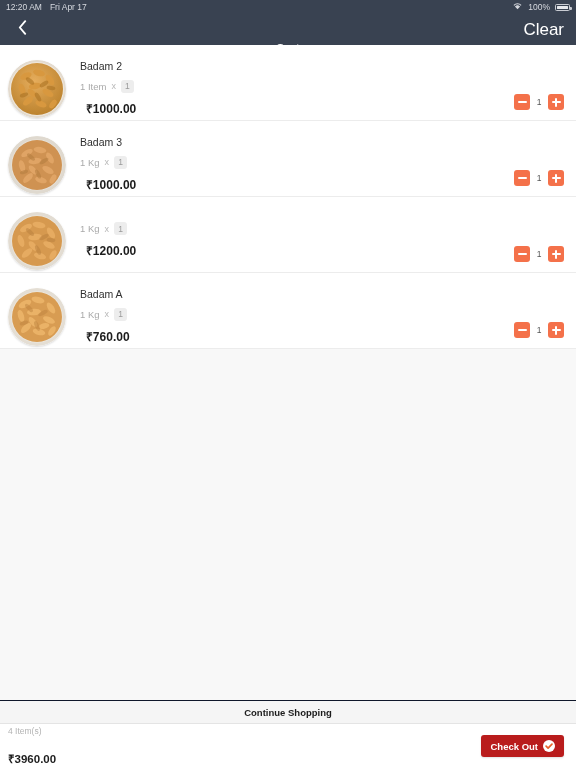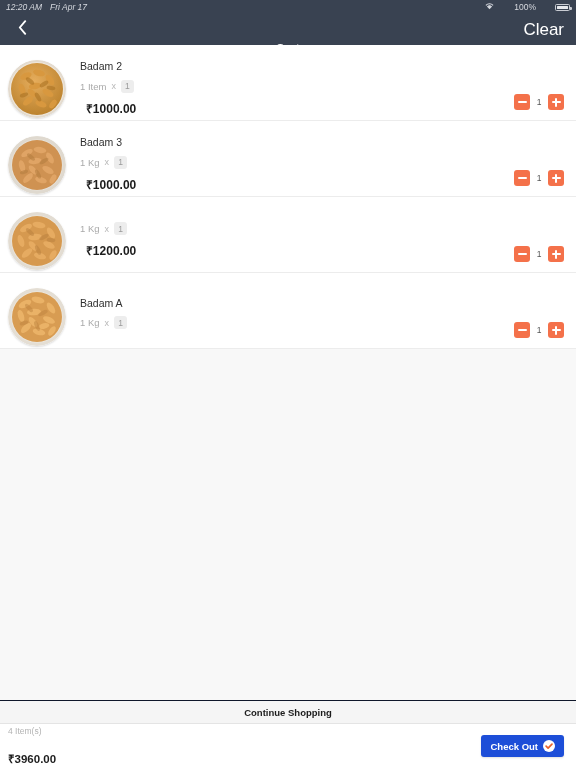--- a/index.html
+++ b/index.html
@@ -11,22 +11,22 @@
     -webkit-font-smoothing:antialiased;
   }
   .app{ position:relative; width:576px; height:768px; display:flex; flex-direction:column; }
 
   
   .statusbar{
     height:14px; background:#394251; color:#d6d9df;
     display:flex; align-items:center; font-size:8.5px;
     padding:0 6px; flex:0 0 14px;
   }
-  .sb-left{ display:flex; align-items:center; gap:8px;font-style:italic; }
-  .sb-right{ margin-left:auto; display:flex; align-items:center; gap:19px; }
+  .sb-left{ display:flex; align-items:center; gap:8px; }
+  .sb-right{ margin-left:auto; display:flex; align-items:center; gap:5px; }
   .wifi-ico{ display:block; }
   .batt{
     width:15px; height:7px; border:1px solid #c9ccd3; border-radius:1.5px;
     position:relative; display:block;
   }
   .batt::before{
     content:""; position:absolute; left:1px; top:1px; bottom:1px; right:1px;
     background:#e6e8ec; border-radius:0.5px;
   }
   .batt::after{
@@ -117,21 +117,21 @@
     flex:0 0 24px;
   }
   .totalbar{
     height:44px; background:#ffffff; display:flex; align-items:center;
     padding:0 12px 0 8px; flex:0 0 44px;
   }
   .total-left{ display:flex; flex-direction:column; gap:15px; }
   .total-count{ font-size:8.5px; color:#b3b3b3; }
   .total-amount{ font-size:11.5px; font-weight:bold; color:#1c1c1c; }
   .checkout{
-    margin-left:auto; background:#1d4ed8; color:#fff;
+    margin-left:auto; background:#b91c1c; color:#fff;
     border:none; border-radius:3px; height:22px; padding:0 9px;
     display:flex; align-items:center; gap:5px;
     font-size:9.5px; font-weight:bold; cursor:pointer;
     font-family:"Liberation Sans", sans-serif;
     box-shadow:0 1px 2px rgba(0,0,0,.12);
   }
   .check-ico{ width:12px; height:12px; display:block; }
 </style>
 </head>
 <body>
@@ -345,20 +345,21 @@
             <circle cx="29" cy="29" r="27.2" fill="none" stroke="#e4ded4" stroke-width="3"></circle>
           </svg>
         </div>
         <div class="info">
           <div class="item-name">Badam A</div>
           <div class="item-meta">
             <span>1 Kg</span>
             <span class="times">x</span>
             <span class="qty-badge">1</span>
           </div>
+          <div class="item-price">₹760.00</div>
         </div>
         <div class="stepper">
           <button class="step-btn minus">
             <span class="bar-h"></span>
           </button>
           <span class="step-val">1</span>
           <button class="step-btn plus">
             <span class="bar-h"></span>
             <span class="bar-v"></span>
           </button>

